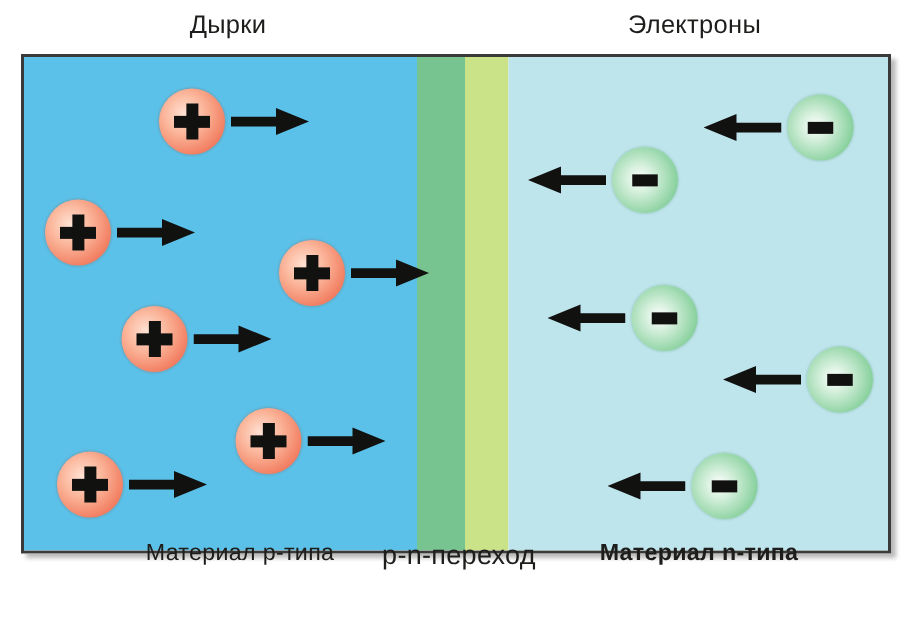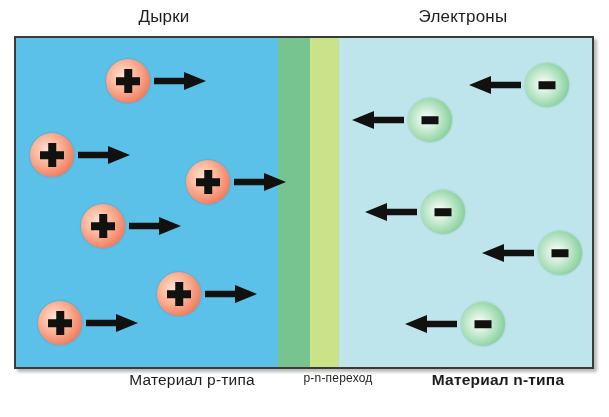--- a/index.html
+++ b/index.html
@@ -28,28 +28,27 @@
     white-space: nowrap;
     letter-spacing: .2px;
   }
   .caption-top {
     font-size: 17px;
     top: 7px;
     transform: translateX(-50%);
   }
   .caption-bottom {
     font-size: 15.5px;
-    top: 371px;
+    top: 360px;
     transform: translateX(-50%);
-    margin-left: 32px;
-  }
-  #label-holes   { left: 164px; }
+  }
+  #label-holes   { left: 152px; }
   #label-electrons { left: 463px; }
   #label-p-type  { left: 160px; }
-  #label-junction{ left: 306px; font-size: 12px; }
+  #label-junction{ left: 306px; font-size: 18px; }
   #label-n-type  { left: 466px; font-weight: bold; }
 
   
   #device {
     position: absolute;
     left: 14px;
     top: 36px;
     width: 580px;
     height: 333px;
     border: 2px solid #3a3a38;

